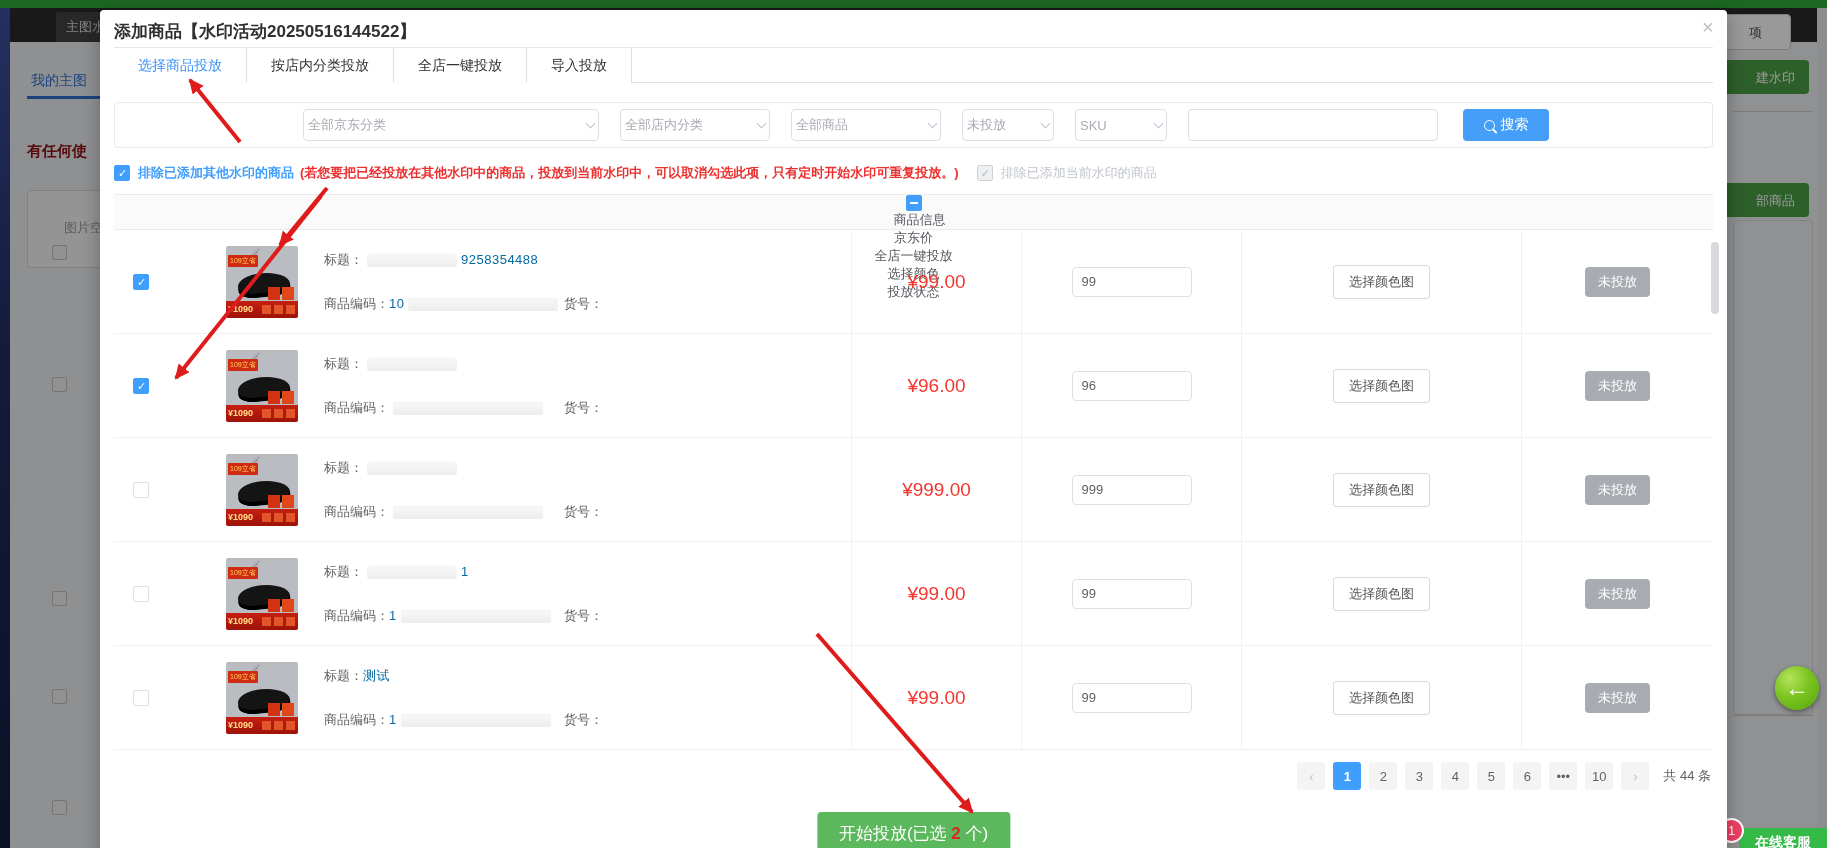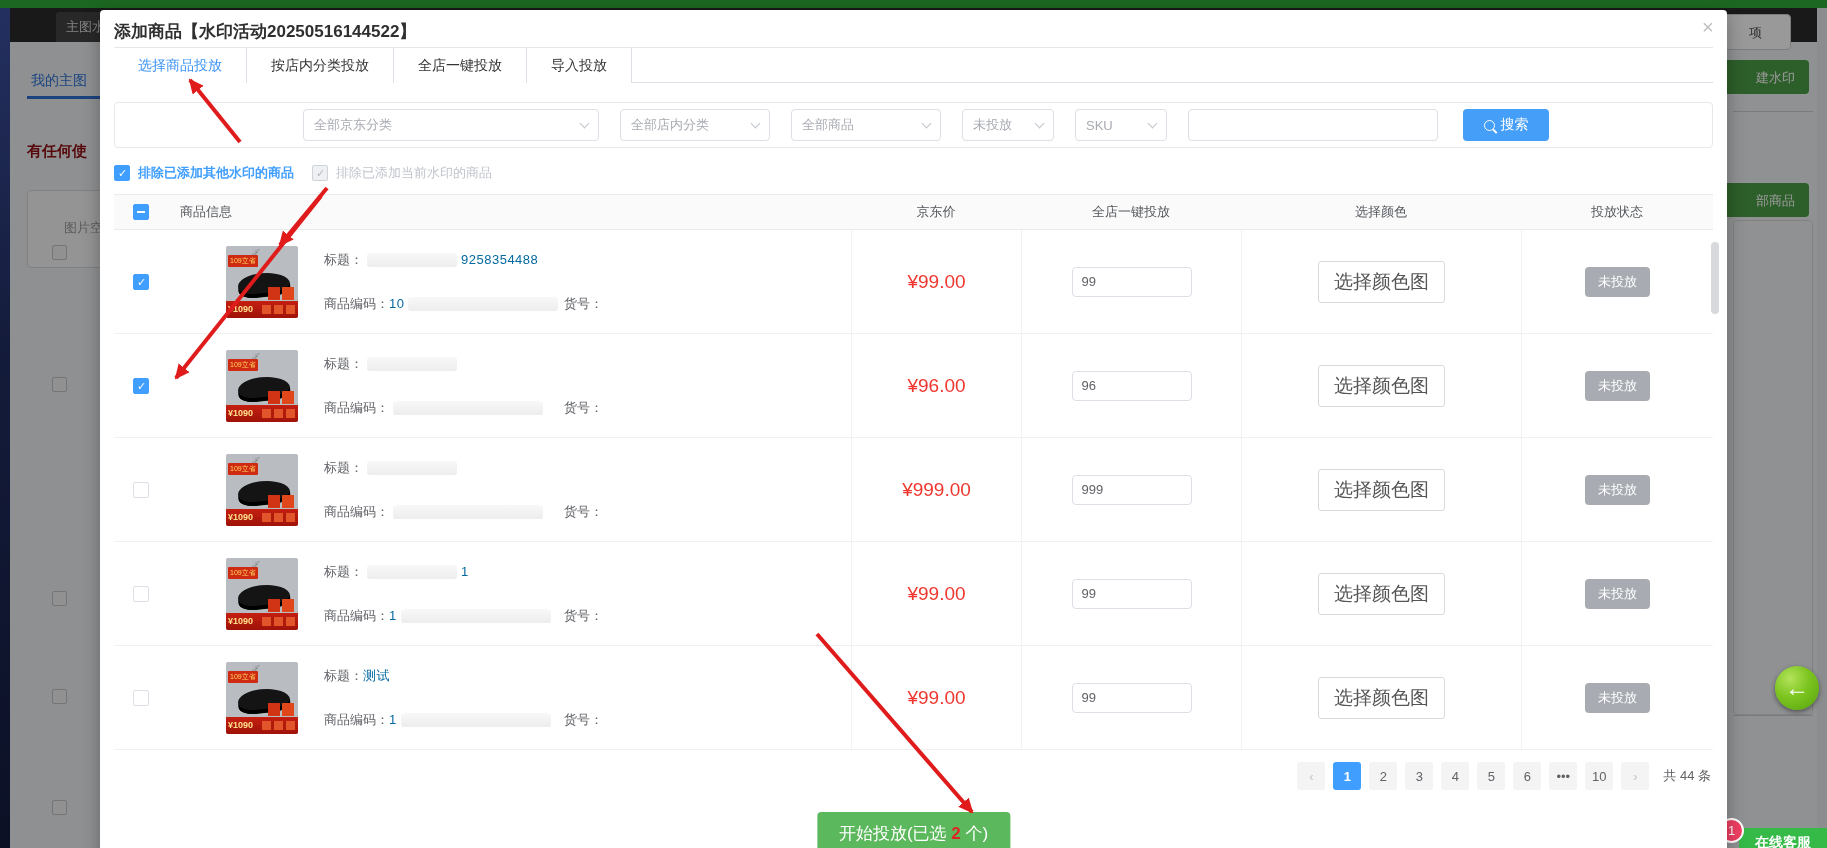--- a/index.html
+++ b/index.html
@@ -61,21 +61,21 @@
 
   #tabs { position:absolute; left:14px; top:37px; width:1599px; height:36px; display:flex;
     border-top:1px solid #e7e7eb; border-bottom:1px solid #dcdfe6; }
   .tab { height:35px; padding:0 24px; display:flex; align-items:center; font-size:14px; color:#333;
     border-right:1px solid #dcdfe6; background:#fff; cursor:pointer; }
   .tab.active { color:#3d94f5; }
 
   #filter-box { position:absolute; left:14px; top:92px; width:1599px; height:46px;
     border:1px solid #e8e8e8; border-radius:4px; display:flex; align-items:center; padding-left:188px; }
   .sel { height:32px; border:1px solid #dcdfe6; border-radius:4px; display:flex; align-items:center;
-    justify-content:space-between; padding:0 10px; color:#a8abb2; font-size:13px; background:#fff; margin-right:21px; }
+    justify-content:space-between; padding:0 4px; color:#a8abb2; font-size:13px; background:#fff; margin-right:21px; }
   .sel .chev { width:7px; height:7px; border-right:1.5px solid #c0c4cc; border-bottom:1.5px solid #c0c4cc;
     transform:rotate(45deg); margin-top:-4px; margin-left:8px; }
   #sel-jd { width:296px; } #sel-shop { width:150px; } #sel-all { width:150px; }
   #sel-status { width:92px; } #sel-sku { width:92px; }
   #kw-input { width:250px; height:32px; border:1px solid #dcdfe6; border-radius:4px; margin-right:25px;
     font-size:13px; padding:0 8px; color:#606266; }
   #search-btn { width:86px; height:32px; background:#459ef7; border:none; border-radius:4px; color:#fff;
     font-size:14px; display:flex; align-items:center; justify-content:center; gap:6px; cursor:pointer; }
   .mag { width:11px; height:11px; border:1.5px solid #fff; border-radius:50%; position:relative; }
   .mag::after { content:""; position:absolute; width:1.5px; height:5px; background:#fff; left:9px; top:8px; transform:rotate(-45deg); }
@@ -88,21 +88,21 @@
   .cbx.gray { background:#eef0f2; border:1px solid #cfd3d9; }
   .cbx.gray::after { content:"✓"; position:absolute; left:3px; top:1px; color:#b3b8bf; font-size:11px; }
   #exclude-row .lbl-blue { color:#409eff; font-weight:bold; }
   #exclude-row .lbl-red { color:#ee2f2f; font-weight:bold; margin-left:6px; }
   #exclude-row .lbl-gray { color:#c0c4cc; }
   #exclude-current { display:flex; align-items:center; margin-left:18px; }
 
   
   #table { position:absolute; left:14px; top:184px; width:1599px; }
   .thead { display:flex; height:36px; background:#fafafa; border-top:1px solid #ebebeb;
-    border-bottom:1px solid #ebebeb; align-items:center; font-size:13px; color:#55585e; }
+    border-bottom:1px solid #ebebeb; align-items:center; font-size:13px; color:#55585e;flex-direction:column; }
   .trow { display:flex; height:104px; border-bottom:1px solid #f0f0f0; align-items:stretch; font-size:13px; color:#606266; }
   .cell { display:flex; align-items:center; justify-content:center; }
   .c-check { width:54px; flex:none; }
   .c-info  { flex:1 1 auto; justify-content:flex-start; padding-left:58px; }
   .c-jd    { width:170px; flex:none; border-left:1px solid #f2f2f2; }
   .c-input { width:220px; flex:none; border-left:1px solid #f2f2f2; }
   .c-color { width:280px; flex:none; border-left:1px solid #f2f2f2; }
   .c-status{ width:192px; flex:none; border-left:1px solid #f2f2f2; }
   .thead .cell { border-left:none; }
   .thead .c-info { padding-left:12px; justify-content:flex-start; }
@@ -132,21 +132,21 @@
   .codepart { display:flex; align-items:center; width:240px; }
   .frag { color:#0369a1; letter-spacing:.5px; }
   .smudge { display:inline-block; height:14px; border-radius:3px; margin:0 4px;
     background:linear-gradient(180deg,#f8f8f8,#ededed); filter:blur(.4px); }
   .smudge-t { width:90px; } .smudge-c { width:150px; }
 
   .price { color:#f0372f; font-size:19px; }
   .pinput { width:120px; height:30px; border:1px solid #dcdfe6; border-radius:4px; font-size:13px;
     color:#606266; padding:0 9px; }
   .color-btn { background:#fff; border:1px solid #d9d9d9; border-radius:3px; padding:7px 15px;
-    font-size:19px; color:#555; cursor:pointer; }
+    font-size:13px; color:#555; cursor:pointer; }
   .status-badge { background:#a8acb2; color:#fff; border-radius:4px; padding:6px 13px; font-size:13px; }
 
   #tbl-scroll { position:absolute; left:1611px; top:222px; width:8px; height:520px; z-index:11; }
   #tbl-scroll .thumb { position:absolute; top:10px; left:0; width:8px; height:72px; background:#d7d9dd; border-radius:4px; }
 
   
   #pager { position:absolute; right:16px; top:752px; display:flex; align-items:center; gap:8px; }
   .pg { min-width:28px; height:28px; border-radius:3px; background:#f4f4f5; color:#606266; font-size:13px;
     display:flex; align-items:center; justify-content:center; padding:0 6px; cursor:pointer; }
   .pg.active { background:#409eff; color:#fff; font-weight:bold; }
@@ -243,20 +243,21 @@
       <input id="kw-input" value="" style="">
       <button id="search-btn">
         <span class="mag"></span>
         <span>搜索</span>
       </button>
     </div>
 
     <div id="exclude-row">
       <span class="cbx blue"></span>
       <span class="lbl-blue">排除已添加其他水印的商品</span>
+      <span class="lbl-red">(若您要把已经投放在其他水印中的商品，投放到当前水印中，可以取消勾选此项，只有定时开始水印可重复投放。)</span>
       <span id="exclude-current">
         <span class="cbx gray"></span>
         <span class="lbl-gray">排除已添加当前水印的商品</span>
       </span>
     </div>
 
     <div id="table">
       <div class="thead">
         <div class="cell c-check">
             <span class="cb indet"></span>

